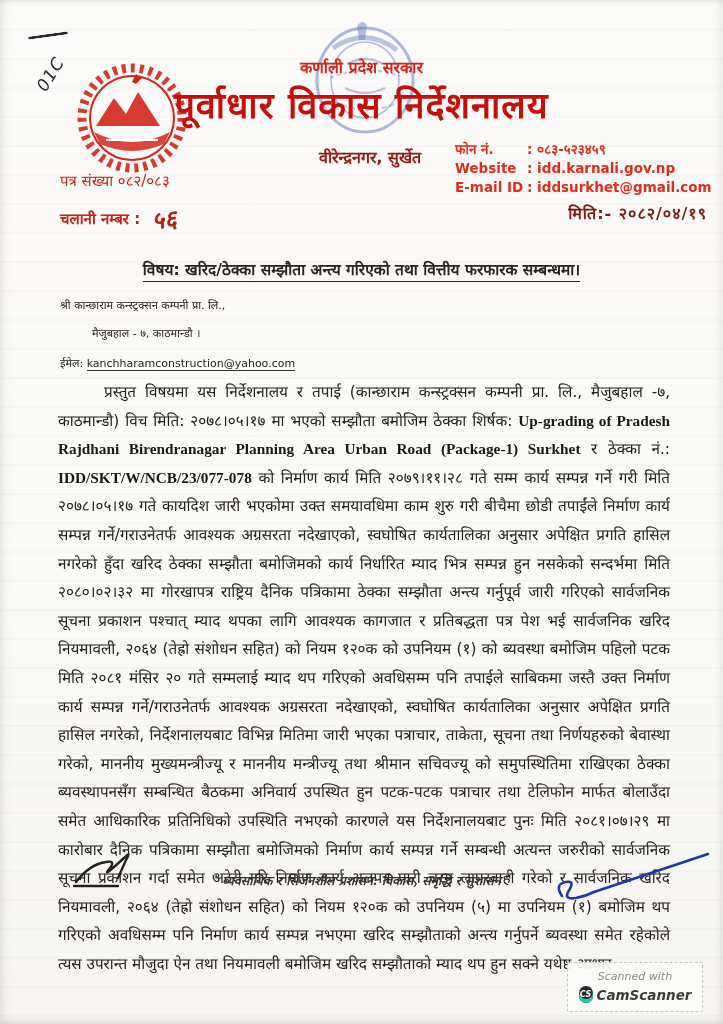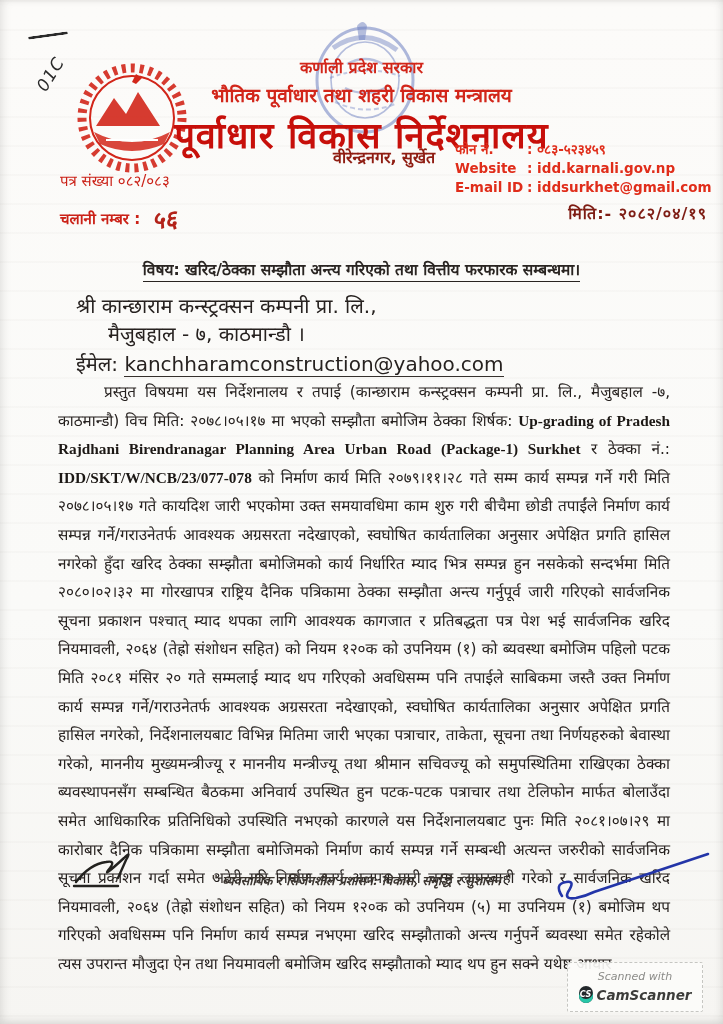--- a/index.html
+++ b/index.html
@@ -21,31 +21,31 @@
   }
   .hw-corner{position:absolute;left:18px;top:6px;width:90px;height:110px;color:#2a2a2a;}
   .hw-dash{position:absolute;left:10px;top:28px;width:40px;height:0;border-top:3px solid #2a2a2a;transform:rotate(-8deg);border-radius:3px;}
   .hw-text{position:absolute;left:14px;top:58px;font-size:17px;font-style:italic;transform:rotate(-58deg);letter-spacing:1px;}
   .stamp{position:absolute;left:295px;top:18px;opacity:.75;}
   .emblem{position:absolute;left:76px;top:62px;}
   .head{position:absolute;left:0;top:40px;width:100%;text-align:center;}
   .head .gov{font-size:16px;font-weight:bold;color:#d2261a;margin-top:16px;}
   .head .ministry{font-size:19px;font-weight:bold;color:#d2261a;margin-top:4px;}
   .head .directorate{font-size:36px;font-weight:bold;color:#c70f0a;margin-top:2px;letter-spacing:1px;}
-  .location{position:absolute;left:333px;top:146px;font-size:16px;font-weight:bold;color:#8f1d12;}
+  .location{position:absolute;left:319px;top:146px;font-size:16px;font-weight:bold;color:#8f1d12;}
   .contact{position:absolute;left:455px;top:140px;font-size:13.5px;font-weight:bold;color:#e02d1a;line-height:19px;}
   .contact .row{display:flex;}
   .contact .lab{width:72px;}
   .refno{position:absolute;left:60px;top:170px;font-size:15px;font-weight:normal;color:#cb2218;}
   .chalani{position:absolute;left:60px;top:198px;font-size:15px;font-weight:bold;color:#cb2218;}
   .chalani .hw{display:inline-block;font-size:24px;font-style:italic;transform:rotate(-6deg) translateY(4px);margin-left:6px;color:#b3231a;}
   .date{position:absolute;right:16px;top:202px;font-size:16px;font-weight:bold;color:#7e1d14;letter-spacing:1px;}
   .subject{position:absolute;left:0;top:258px;width:100%;text-align:center;font-size:15.5px;font-weight:bold;color:#2a2522;}
   .subject span{border-bottom:1.5px solid #2a2522;padding-bottom:2px;}
-  .addressee{position:absolute;left:76px;top:292px;font-size:20px;line-height:28px;color:#26211f;}
+  .addressee{position:absolute;left:60px;top:292px;font-size:11px;line-height:28px;color:#26211f;}
   .addressee .l2{padding-left:32px;}
   .addressee .email-line{margin-top:2px;}
   .addressee .email{border-bottom:1.2px solid #35302c;}
   .body-text{
     position:absolute;left:58px;top:378px;width:612px;
     font-size:15.3px;line-height:28.6px;text-align:justify;color:#26211f;
     text-indent:46px;
   }
   .body-text .seg-bold{font-weight:bold;font-family:"Liberation Serif","DejaVu Serif",serif;color:#1c1815;}
   .slogan{position:absolute;left:0;top:872px;width:100%;text-align:center;font-size:12.5px;font-weight:bold;font-style:italic;color:#3a342f;font-family:"DejaVu Serif","Liberation Serif",serif;}
@@ -91,21 +91,20 @@
     <circle cx="56" cy="56" r="42" fill="none" stroke="#d2261a" stroke-width="2"></circle>
     <path d="M20 64 L38 36 L50 52 L62 30 L84 64 Z" fill="#d2261a" opacity=".9"></path>
     <path d="M18 70 q38 20 76 0 l-6 12 q-32 14 -64 0 z" fill="#d2261a" opacity=".85"></path>
     <path d="M56 20 l4 -8 6 4 -6 6 z" fill="#d2261a"></path>
     <path d="M30 78 h52" stroke="#fff" stroke-width="2"></path>
     <circle cx="56" cy="56" r="42" fill="none" stroke="#d2261a" stroke-width="1" opacity=".6"></circle>
   </svg>
 
   <div class="head">
     <div class="gov">कर्णाली प्रदेश सरकार</div>
-    <div class="ministry">भौतिक पूर्वाधार तथा शहरी विकास मन्त्रालय</div>
     <div class="directorate">पूर्वाधार विकास निर्देशनालय</div>
   </div>
 
   <div class="location">वीरेन्द्रनगर, सुर्खेत</div>
 
   <div class="contact">
     <div class="row">
       <span class="lab">फोन नं.</span>
       <span>: ०८३-५२३४५९</span>
     </div>

